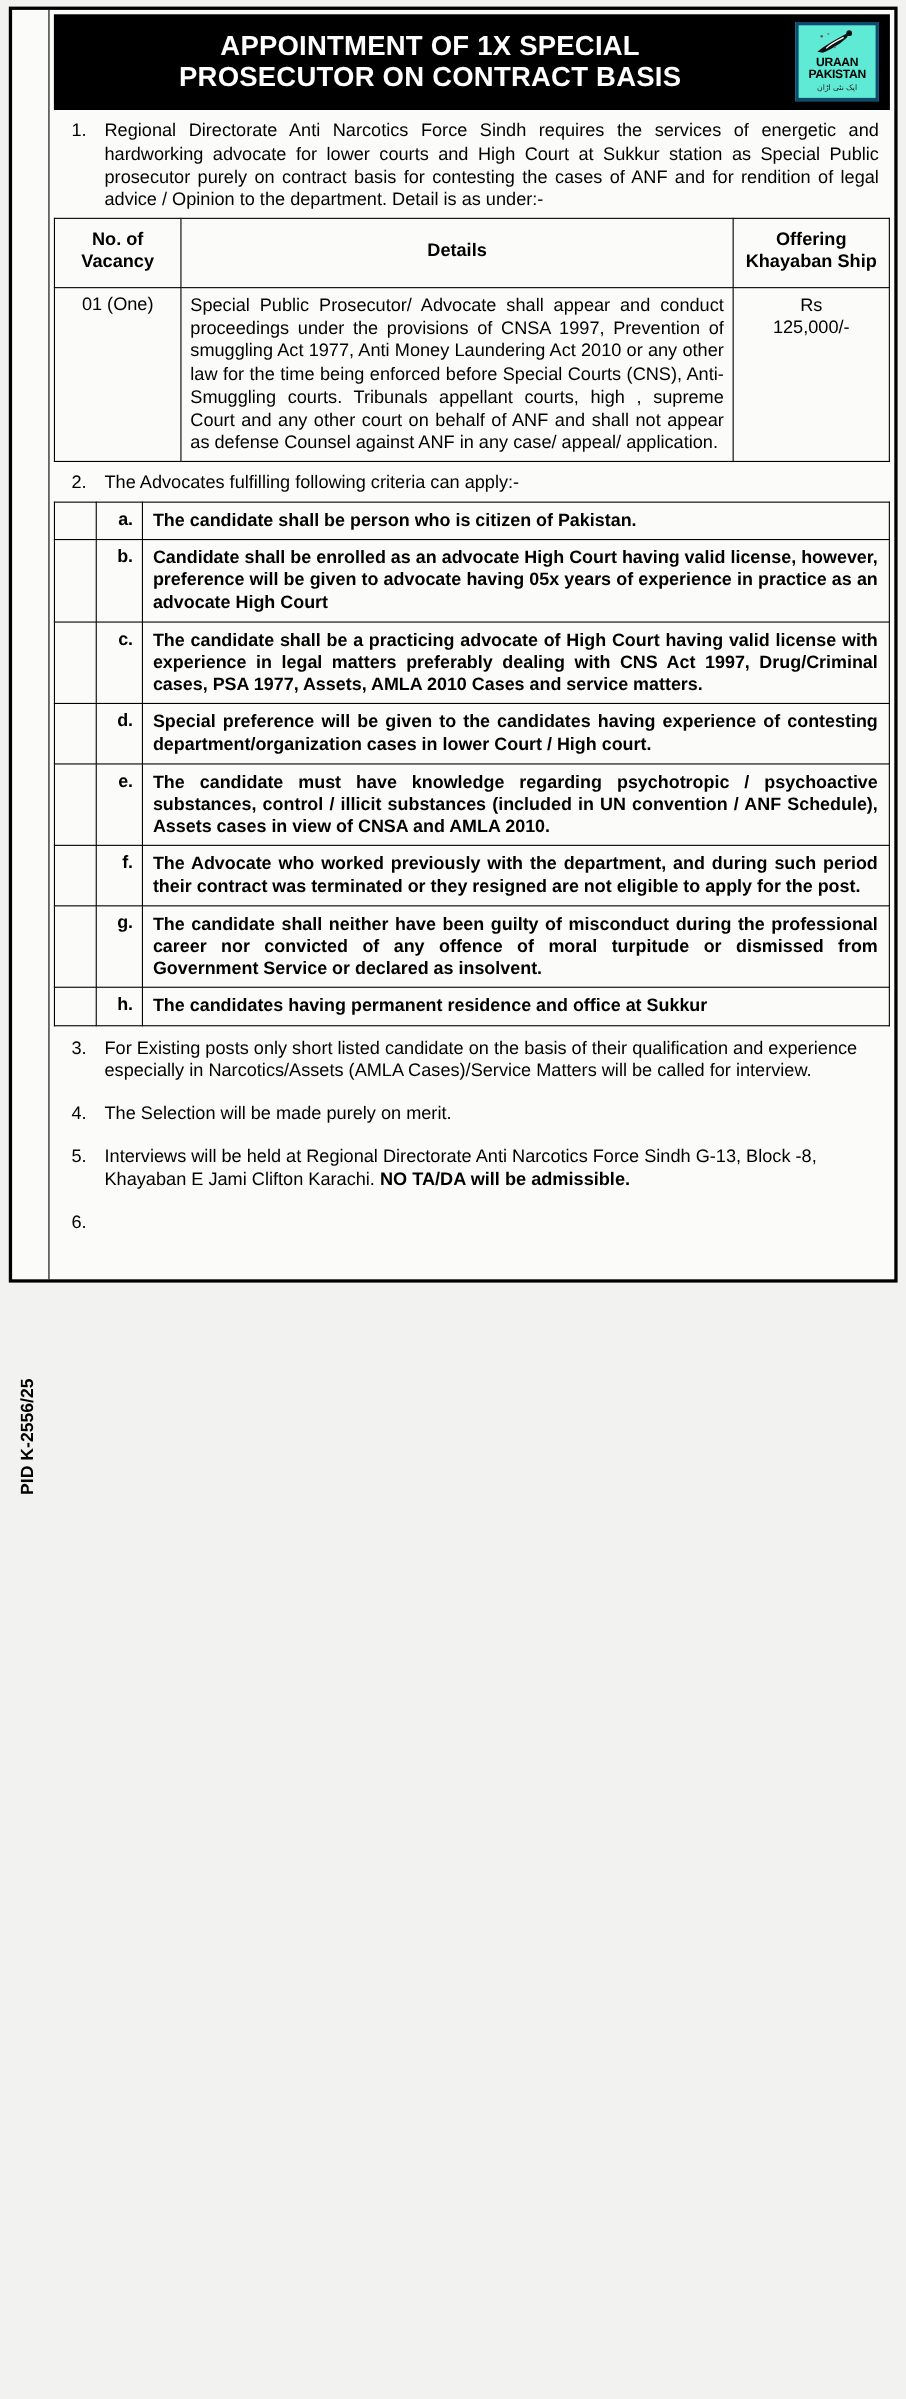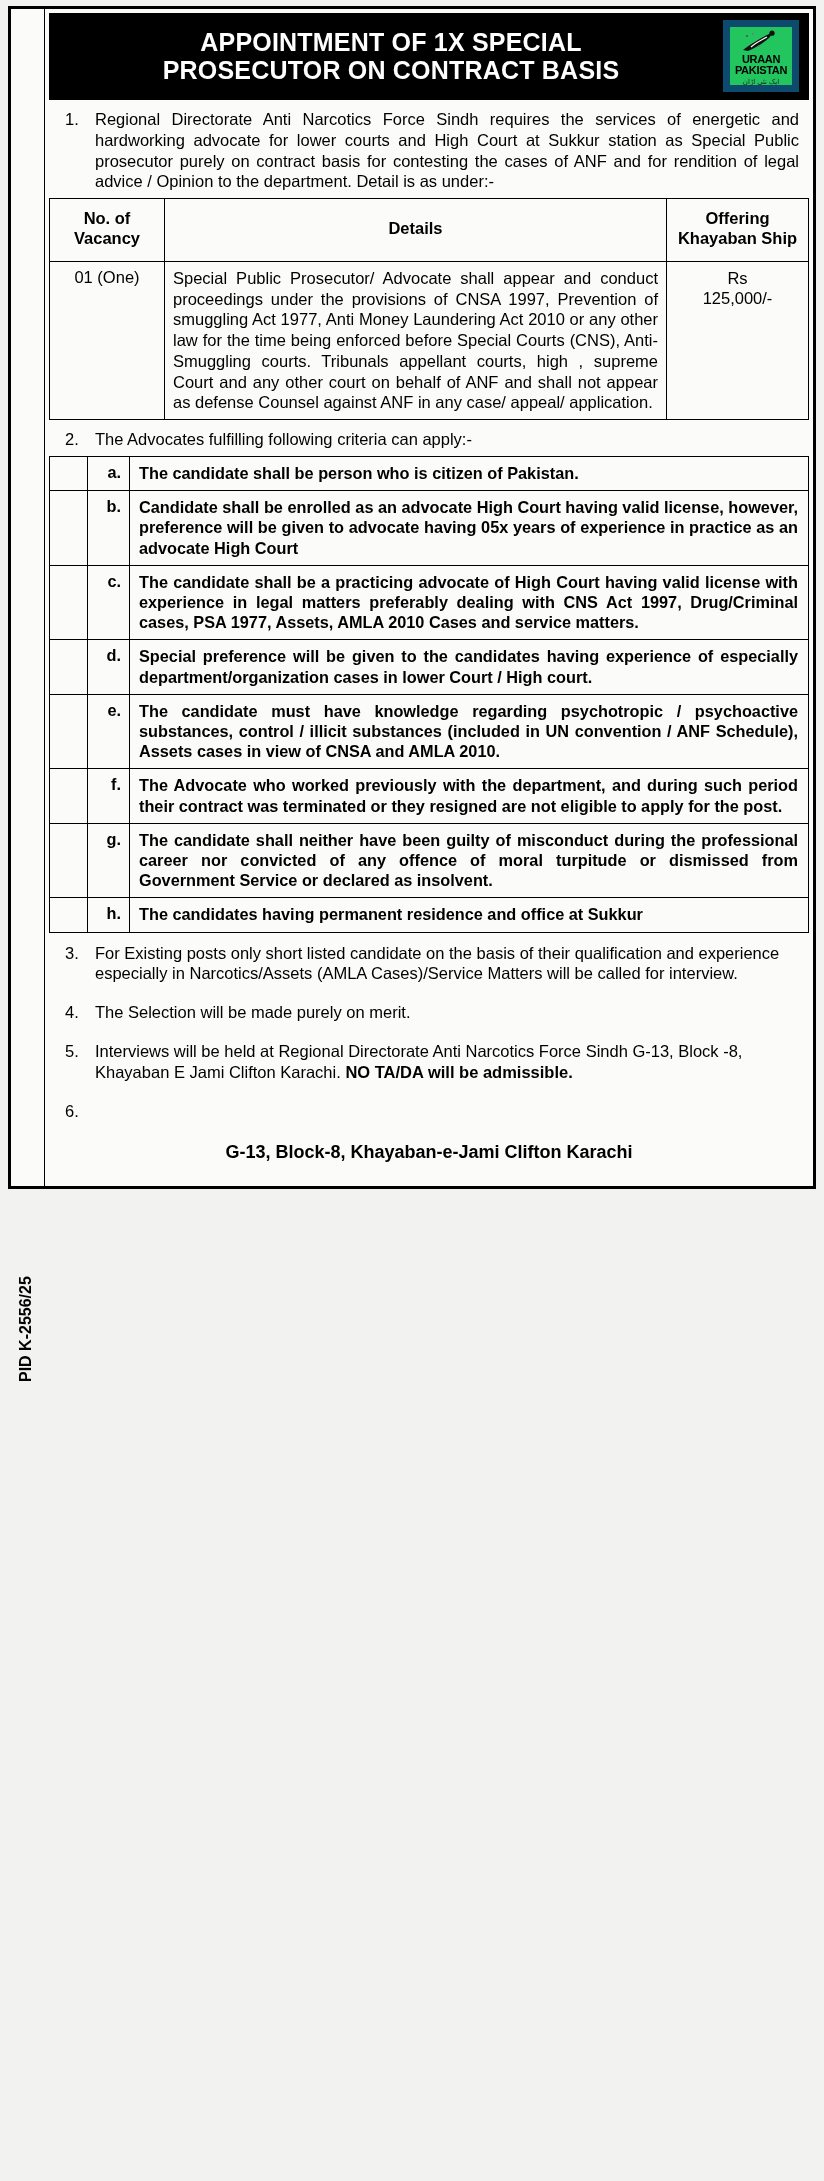--- a/index.html
+++ b/index.html
@@ -84,22 +84,22 @@
     line-height: 1.12;
     letter-spacing: 0.2px;
     padding-right: 4px;
   }
   .title-line { display: block; }
 
   .logo-box {
     flex: 0 0 auto;
     width: 76px;
     height: 72px;
-    background: #22c55e;
-    border: 7px solid #0c4a6e;
+    background: #5eead4;
+    border: 3px solid #0c4a6e;
     display: flex;
     flex-direction: column;
     align-items: center;
     justify-content: flex-start;
     padding: 3px 2px 2px 2px;
   }
   .logo-bird {
     height: 26px;
     width: 100%;
     display: flex;
@@ -308,21 +308,21 @@
               <td class="cr-txt">Candidate shall be enrolled as an advocate High Court having valid license, however, preference will be given to advocate having 05x years of experience in practice as an advocate High Court</td>
             </tr>
             <tr>
               <td class="cr-pad"></td>
               <td class="cr-lbl">c.</td>
               <td class="cr-txt">The candidate shall be a practicing advocate of High Court having valid license with experience in legal matters preferably dealing with CNS Act 1997, Drug/Criminal cases, PSA 1977, Assets, AMLA 2010 Cases and service matters.</td>
             </tr>
             <tr>
               <td class="cr-pad"></td>
               <td class="cr-lbl">d.</td>
-              <td class="cr-txt">Special preference will be given to the candidates having experience of especially department/organization cases in lower Court / High court.</td>
+              <td class="cr-txt">Special preference will be given to the candidates having experience of contesting department/organization cases in lower Court / High court.</td>
             </tr>
             <tr>
               <td class="cr-pad"></td>
               <td class="cr-lbl">e.</td>
               <td class="cr-txt">The candidate must have knowledge regarding psychotropic / psychoactive substances, control / illicit substances (included in UN convention / ANF Schedule), Assets cases in view of CNSA and AMLA 2010.</td>
             </tr>
             <tr>
               <td class="cr-pad"></td>
               <td class="cr-lbl">f.</td>
               <td class="cr-txt">The Advocate who worked previously with the department, and during such period their contract was terminated or they resigned are not eligible to apply for the post.</td>
@@ -353,19 +353,18 @@
         <div class="note">
           <div class="num">5.</div>
           <div class="txt"><span> Interviews will be held at Regional Directorate Anti Narcotics Force Sindh G-13, Block -8, Khayaban E Jami Clifton Karachi. </span><b class="strong">NO TA/DA will be admissible.</b></div>
         </div>
 
         <div class="note">
           <div class="num">6.</div>
         </div>
 
         <div class="address">
-          <span class="ln">G-13, Block-8, Khayaban-e-Jami Clifton Karachi</span>
         </div>
 
       </div>
     </div>
   </div>
 </div>
 
 </body></html>

